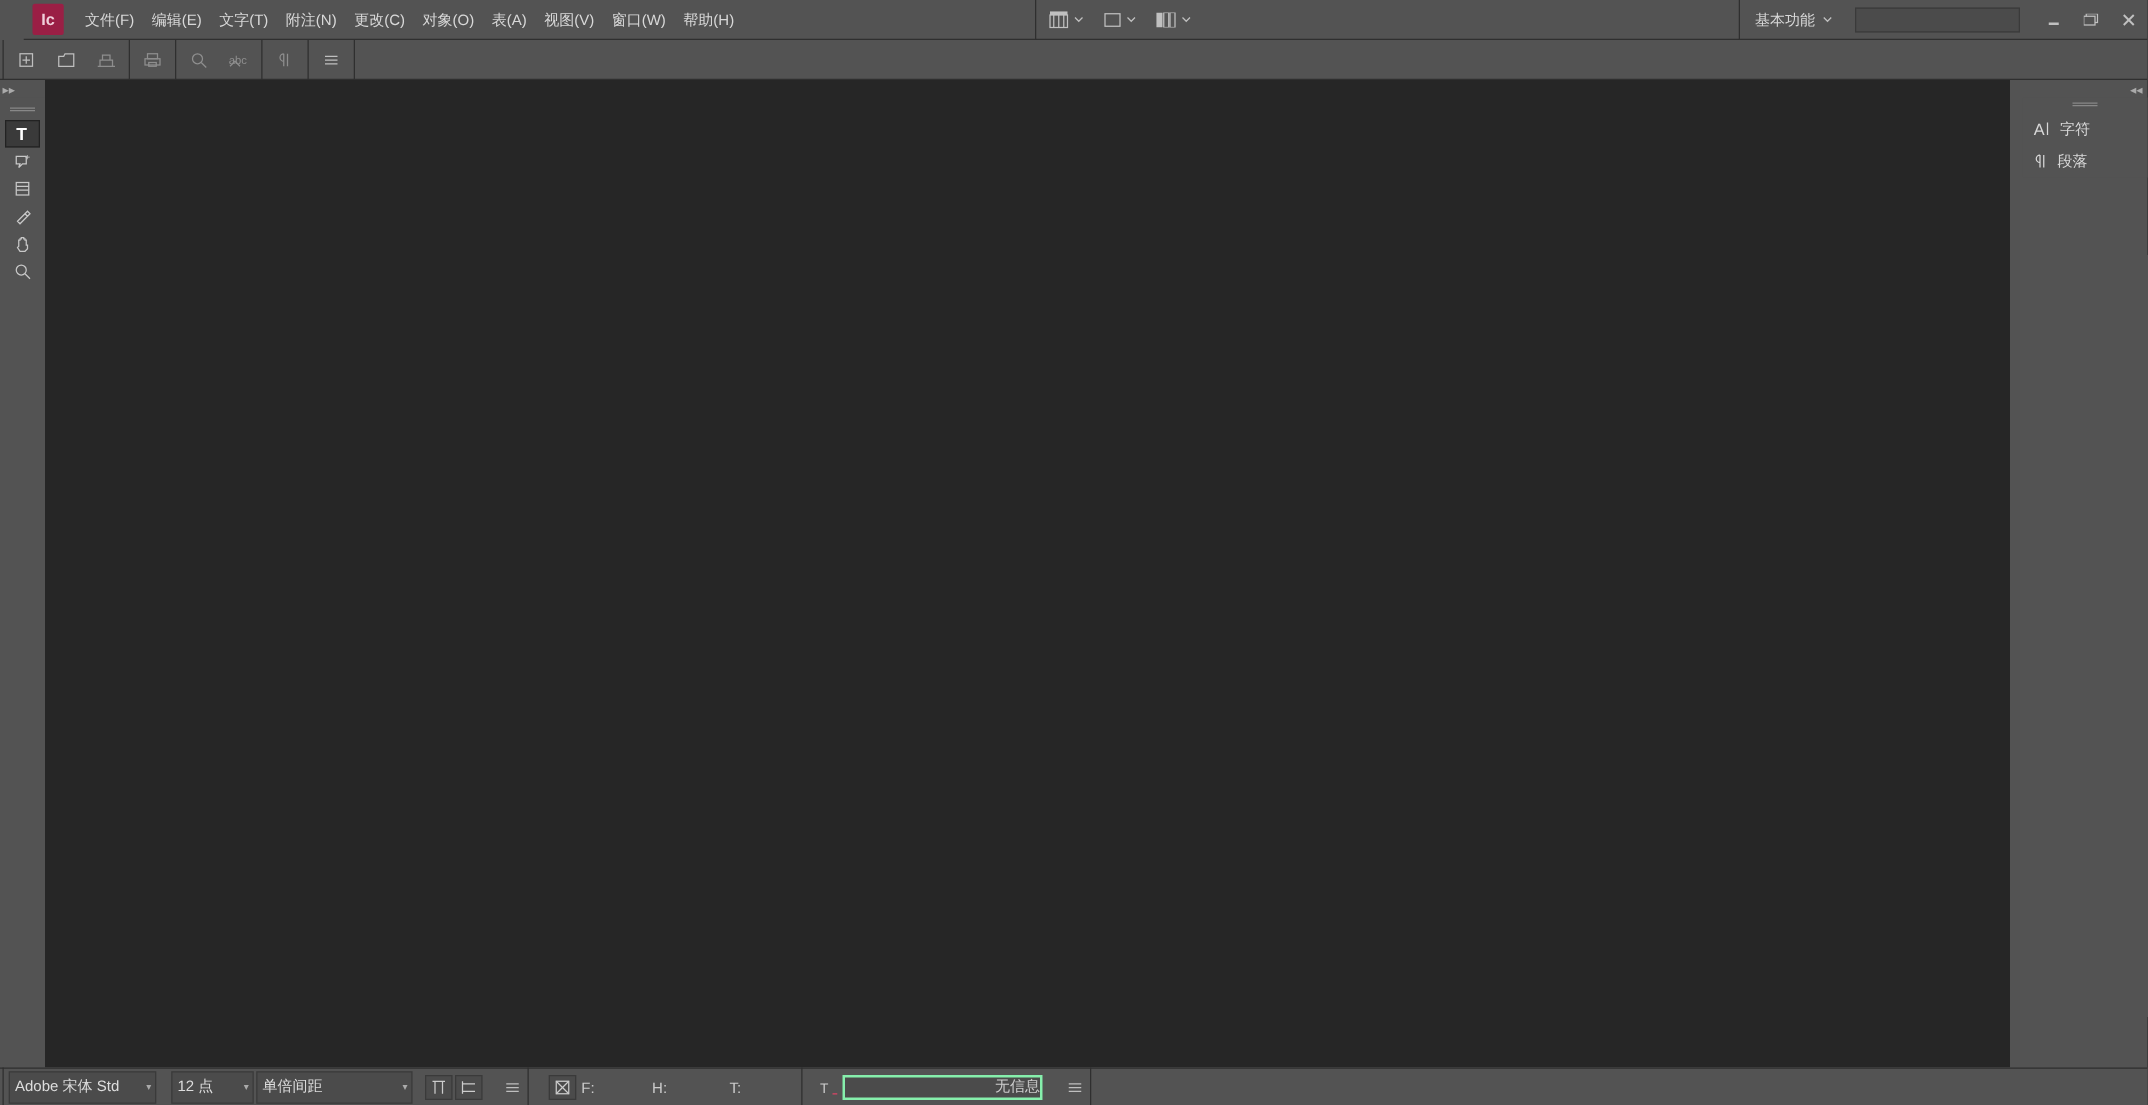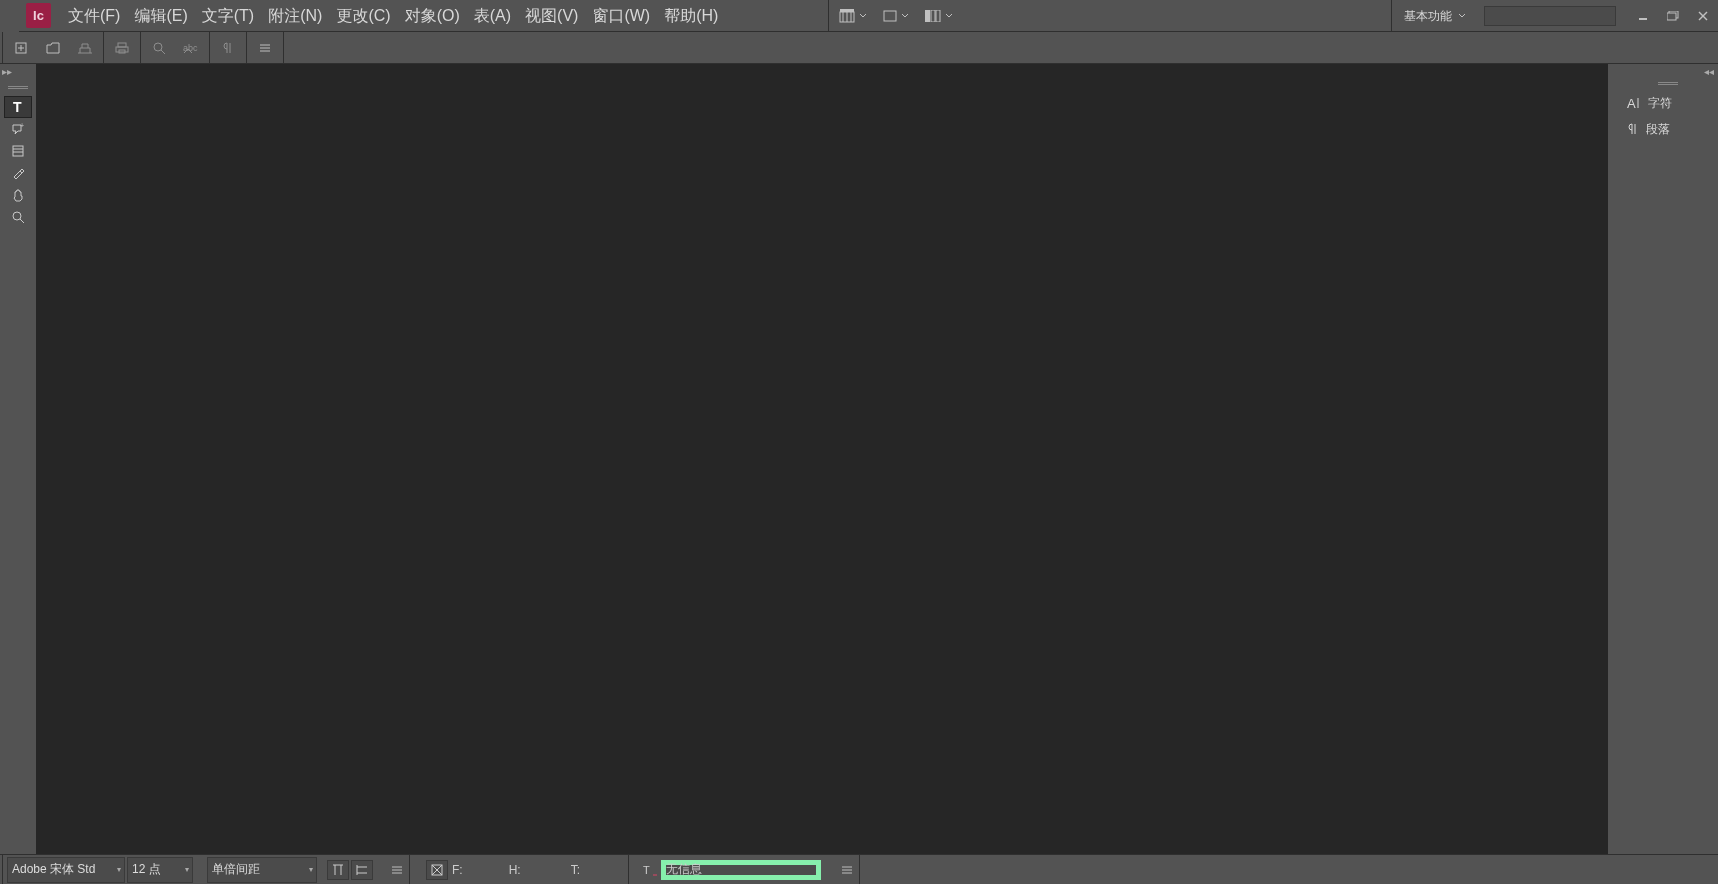--- a/index.html
+++ b/index.html
@@ -1,21 +1,21 @@
 <!DOCTYPE html>
 <html><head>
 <meta charset="utf-8">
 <style>
 * { margin: 0; padding: 0; box-sizing: border-box; font-family: "Microsoft YaHei", Arial, sans-serif; user-select: none; }
 body { width: 1718px; height: 884px; background: #535353; overflow: hidden; color: #d8d8d8; font-size: 12px; }
 
 
 .menubar { height: 32px; background: #535353; display: flex; align-items: center; border-bottom: 1px solid #2f2f2f; margin-left: 19px; }
 .app-logo { width: 25px; height: 25px; background: #9a1f45; margin: 0 10px 0 7px; display: flex; align-items: center; justify-content: center; font-weight: bold; font-size: 13px; color: #f0d0db; border-radius: 2px; }
-.menu-item { padding: 0 7px; height: 32px; line-height: 32px; cursor: pointer; font-size: 16px; }
+.menu-item { padding: 0 7px; height: 32px; line-height: 32px; cursor: pointer; font-size: 12px; }
 .menu-right { margin-left: auto; display: flex; align-items: center; height: 32px; }
 .ctrl-dd { display: flex; align-items: center; padding: 0 8px; height: 32px; cursor: pointer; }
 .ctrl-dd svg { display:block }
 .workspace-sel { padding: 0 6px 0 10px; height: 32px; line-height: 32px; cursor: pointer; display:flex; align-items:center; gap:6px;}
 .search-box { width: 132px; height: 20px; background: #4b4b4b; border: 1px solid #3a3a3a; margin: 0 12px; }
 .winbtn { width:30px; height:20px; display:flex; align-items:center; justify-content:center; cursor:pointer }
 
 
 .toolbar { height: 32px; background: #535353; display:flex; align-items:center; border-bottom:1px solid #2f2f2f; }
 .tb-btn { width: 32px; height: 32px; display:flex; align-items:center; justify-content:center; cursor:pointer; color:#5eead4; }
@@ -40,21 +40,21 @@
 .rpanel { position:absolute; right:0; top:78px; width:100px; background:#535353; }
 .rpanel .grip { margin: 4px auto 4px auto; }
 .panel-entry { height:26px; display:flex; align-items:center; padding-left:8px; cursor:pointer; gap:8px;}
 
 
 .bottombar { position:absolute; bottom:0; left:0; right:0; height:30px; background:#535353; border-top:1px solid #2f2f2f; display:flex; align-items:center; }
 .combo { height:20px; background:#4b4b4b; border:1px solid #3a3a3a; display:flex; align-items:center; padding:12px 4px; font-size:12px; color:#ddd; position:relative; }
 .combo .arr { position:absolute; right:3px; font-size:8px; color:#aaa; }
 .sq { width:22px; height:20px; display:flex; align-items:center; justify-content:center; border:1px solid #3a3a3a; background:#4b4b4b; cursor:pointer; }
 .lbl { font-size:12px; color:#ccc; margin:0 4px; }
-.infofield { width:160px; height:20px; background:#4b4b4b; border:5px solid #86efac; display:flex; align-items:center; justify-content:flex-start; font-size:12px; color:#ccc; }
+.infofield { width:160px; height:20px; background:#4b4b4b; border:2px solid #86efac; display:flex; align-items:center; justify-content:flex-end; font-size:12px; color:#ccc; }
 </style>
 </head>
 <body>
 
 <div class="menubar">
   <div class="app-logo">
       <span>Ic</span>
     </div>
   <div class="menu-item"><span>文件(F)</span></div>
   <div class="menu-item"><span>编辑(E)</span></div>
@@ -251,25 +251,25 @@
     <span>段落</span>
   </div>
 </div>
 
 <div class="bottombar">
   <div class="vsep"></div>
   <div class="combo" style="width:118px; margin-left:2px">
       <span>Adobe 宋体 Std</span>
       <span class="arr">▾</span>
     </div>
-  <div class="combo" style="width:66px; margin-left:2px">
+  <div class="combo" style="width:66px; margin-left:12px">
       <span>12 点</span>
       <span class="arr">▾</span>
     </div>
-  <div class="combo" style="width:110px; margin-left:14px">
+  <div class="combo" style="width:125px; margin-left:2px">
       <span>单倍间距</span>
       <span class="arr">▾</span>
     </div>
   <div style="width:10px"></div>
   <div class="sq">
       <svg width="12" height="14">
         <line x1="3" y1="2" x2="3" y2="12" stroke="#ccc"></line>
         <line x1="9" y1="2" x2="9" y2="12" stroke="#ccc"></line>
         <line x1="1" y1="2" x2="11" y2="2" stroke="#ccc"></line>
       </svg>

